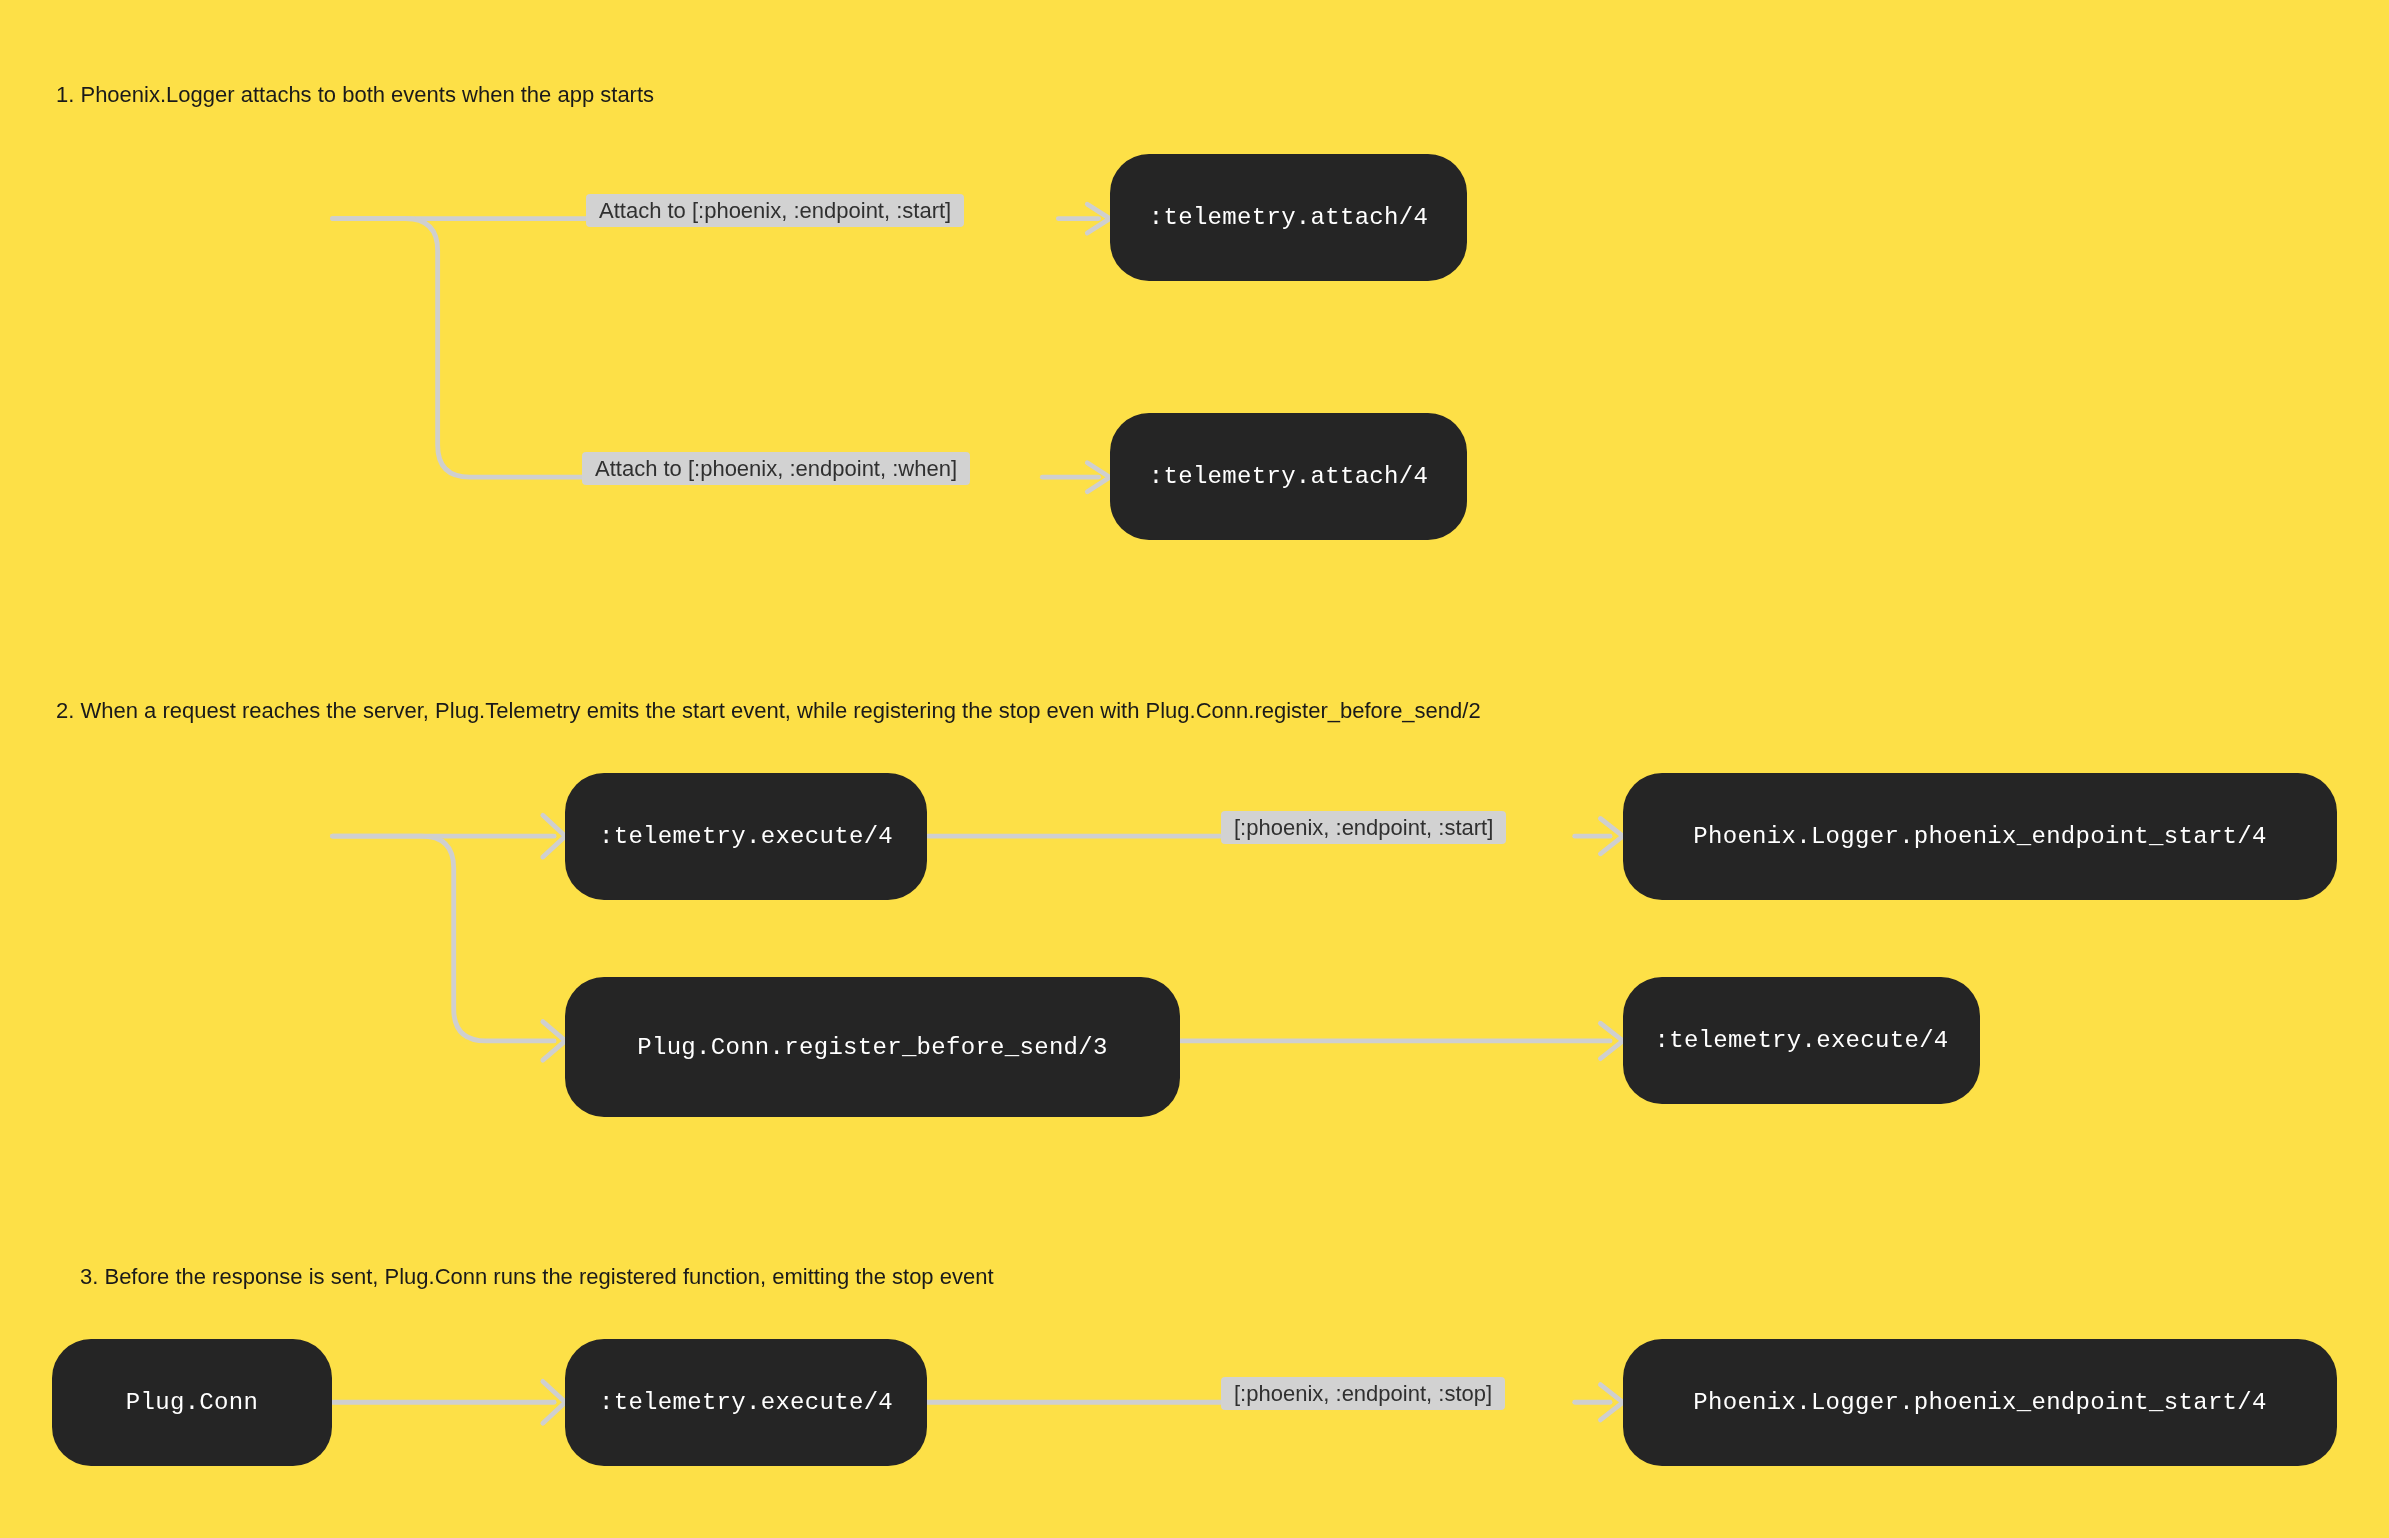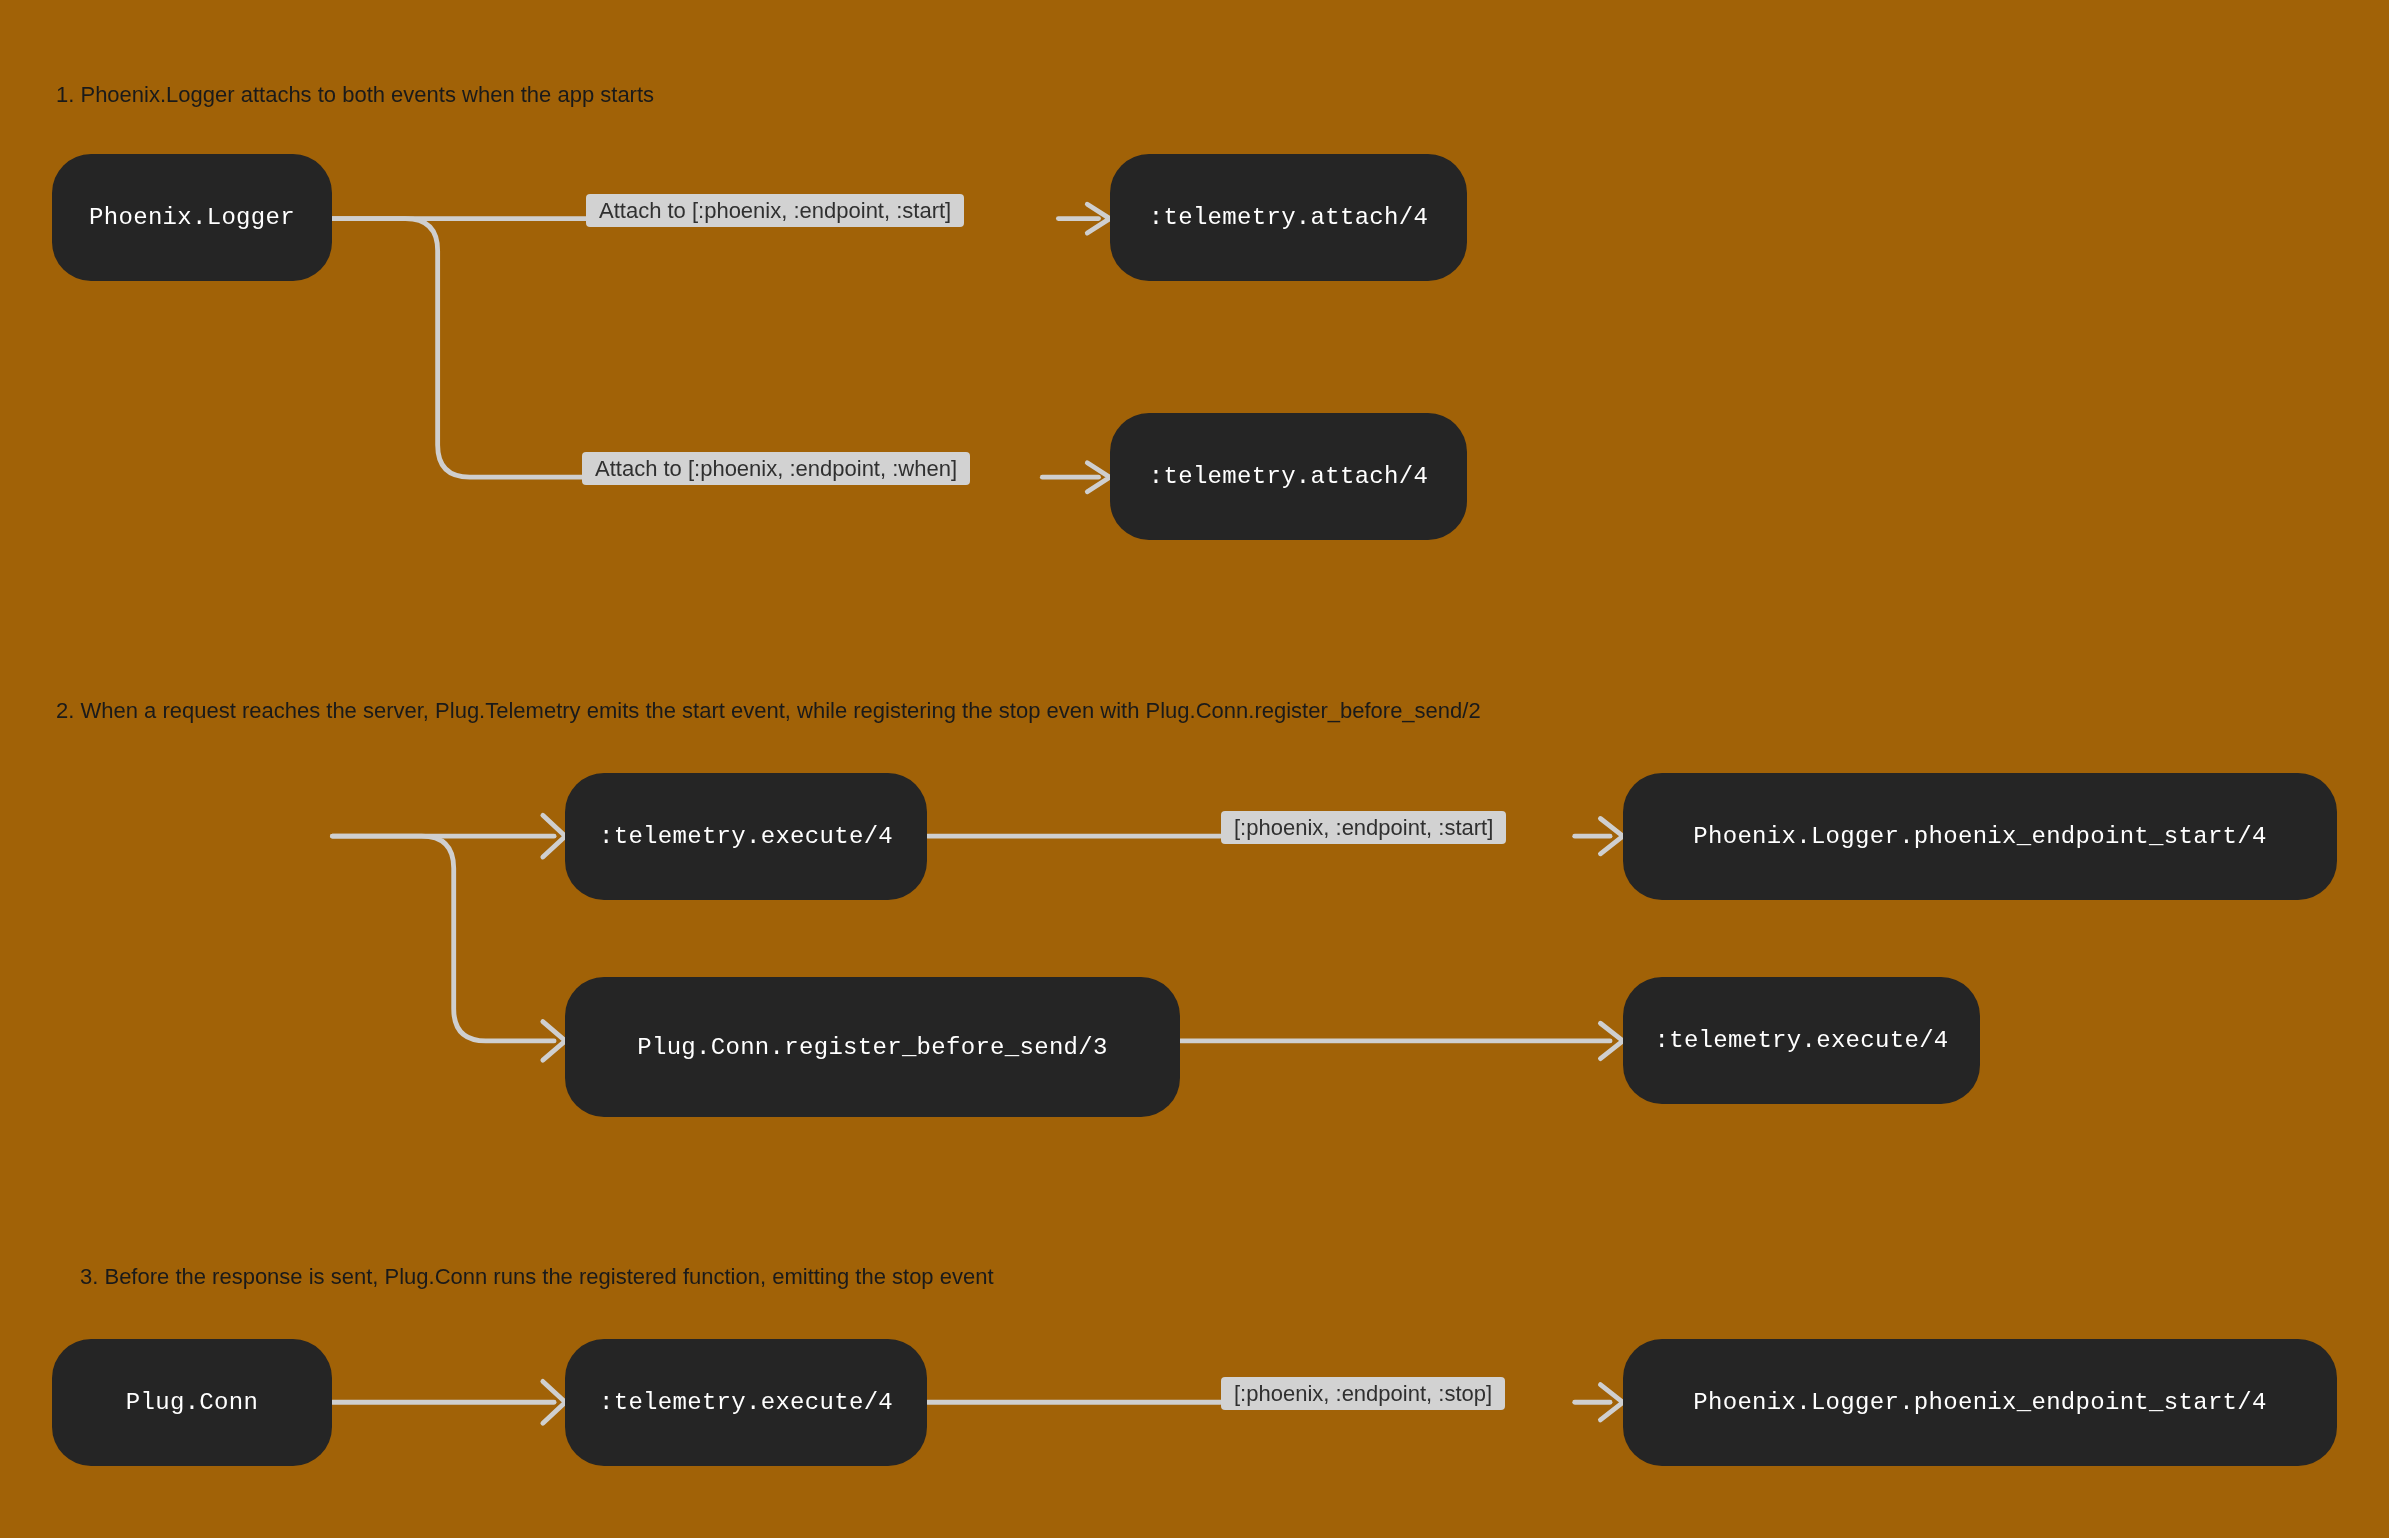--- a/index.html
+++ b/index.html
@@ -12,21 +12,21 @@
     width: 2389px;
     height: 1539px;
     font-family: "Liberation Sans", sans-serif;
     -webkit-font-smoothing: antialiased;
   }
   #canvas {
     position: relative;
     width: 2389px;
     height: 1539px;
     overflow: hidden;
-    background: #a16207;
+    background: #fde047;
   }
 
   
   .caption {
     position: absolute;
     font-family: "Liberation Sans", sans-serif;
     font-size: 22px;
     line-height: 27px;
     color: #1a1a1a;
     white-space: nowrap;
@@ -125,21 +125,20 @@
     <path class="edge-arrow" d="M 676 1720 L 704 1746 L 676 1772"></path>
 
     <path class="edge-path" d="M 1155 1746 L 1520 1746"></path>
 
     <path class="edge-path" d="M 1961 1746 L 2005 1746"></path>
     <path class="edge-arrow" d="M 1993 1724 L 2021 1746 L 1993 1768"></path>
   </svg>
 
   <div class="caption" style="left:56px; top:81px;">1. Phoenix.Logger attachs to both events when the app starts</div>
 
-  <div class="node" style="left:52px; top:154px; width:280px; height:127px;">Phoenix.Logger</div>
 
   <div class="edge-label" style="left:586px; top:194px;">Attach to [:phoenix, :endpoint, :start]</div>
 
   <div class="node" style="left:1110px; top:154px; width:357px; height:127px;">:telemetry.attach/4</div>
 
   <div class="edge-label" style="left:582px; top:452px;">Attach to [:phoenix, :endpoint, :when]</div>
 
   <div class="node" style="left:1110px; top:413px; width:357px; height:127px;">:telemetry.attach/4</div>
 
   <div class="caption" style="left:56px; top:697px;">2. When a request reaches the server, Plug.Telemetry emits the start event, while registering the stop even with Plug.Conn.register_before_send/2</div>

